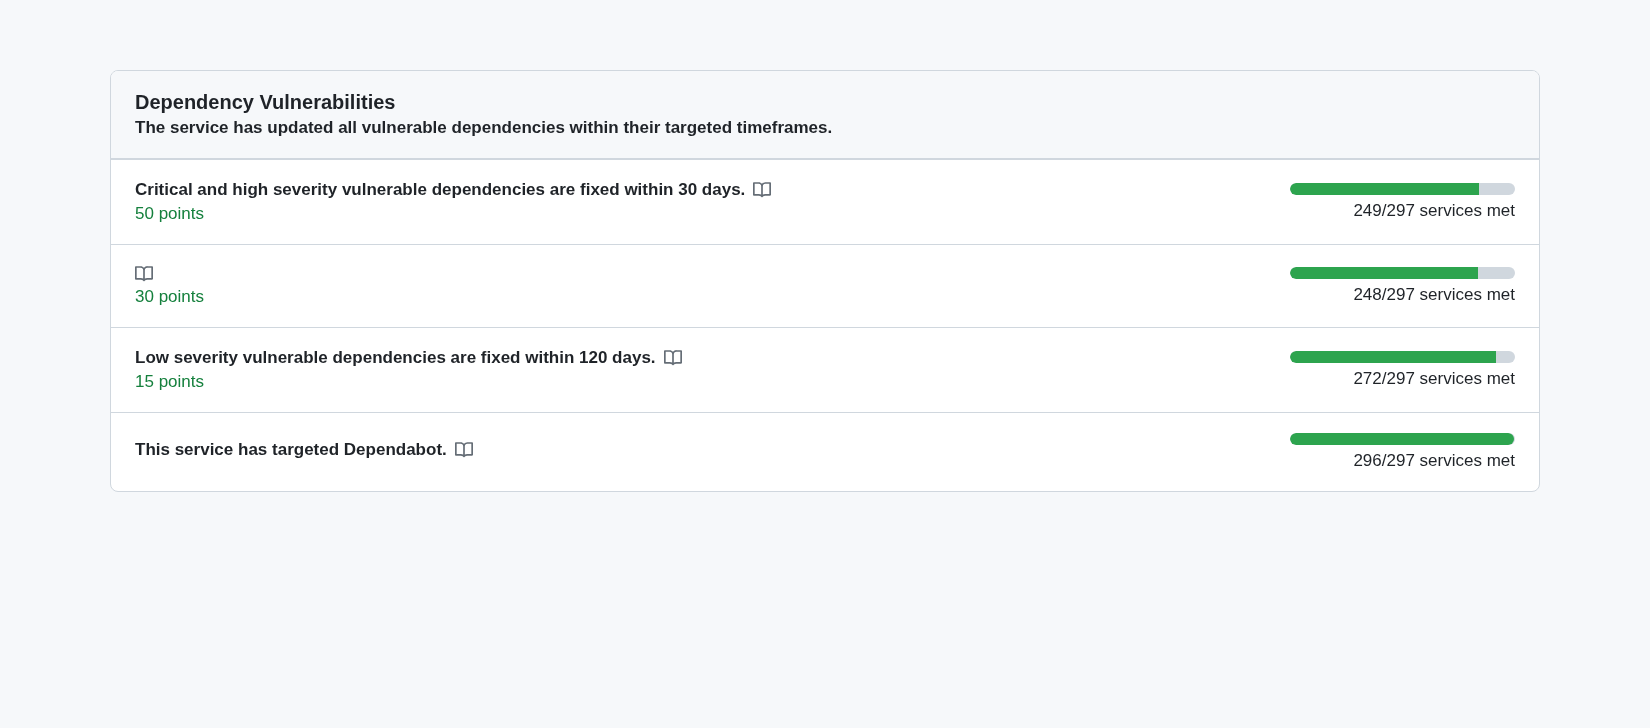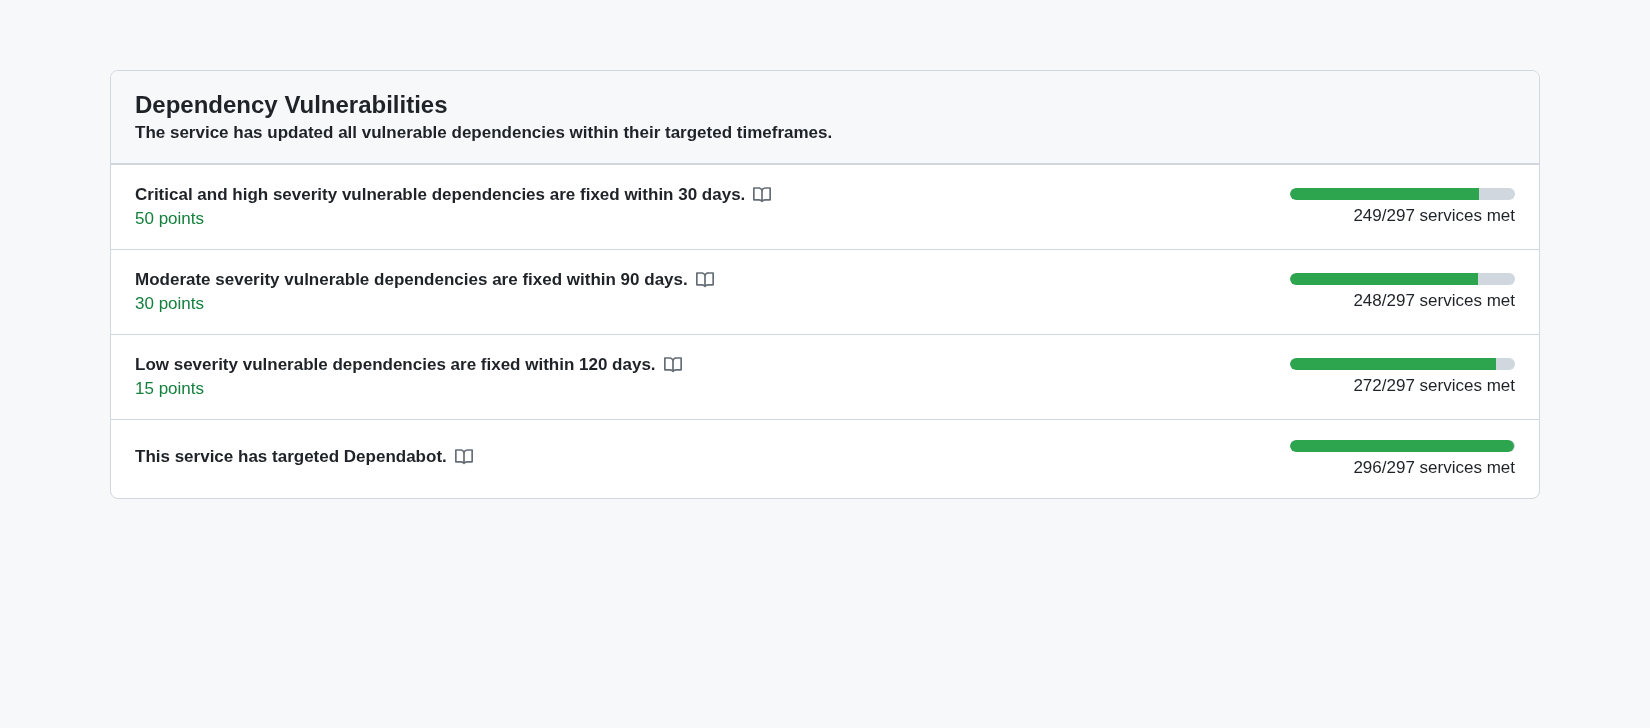--- a/index.html
+++ b/index.html
@@ -19,21 +19,21 @@
       border: 1px solid #d0d7de;
       border-radius: 8px;
       overflow: hidden;
     }
     .panel-header {
       background: #f6f8fa;
       border-bottom: 1px solid #d0d7de;
       padding: 20px 24px;
     }
     .panel-title {
-      font-size: 24px;
+      font-size: 20px;
       font-weight: 600;
       color: #1f2328;
       margin-bottom: 4px;
     }
     .panel-subtitle {
       font-size: 17px;
       color: #1f2328;
       font-weight: 700;
     }
     .row {
@@ -121,21 +121,20 @@
       <div class="progress-bar">
         <div class="progress-fill" style="width: 83.8384%;"></div>
       </div>
       <div class="services-met">249/297 services met</div>
     </div>
   </div>
 
   <div class="row">
     <div class="row-left">
       <div class="row-title-line">
-        <span class="row-title">Moderate severity vulnerable dependencies are fixed within 90 days.</span>
         <span class="book-icon">
           <svg width="18" height="18" viewBox="0 0 16 16" fill="currentColor">
               <path d="M0 1.75A.75.75 0 0 1 .75 1h4.253c1.227 0 2.317.59 3 1.501A3.743 3.743 0 0 1 11.006 1h4.245a.75.75 0 0 1 .75.75v10.5a.75.75 0 0 1-.75.75h-4.507a2.25 2.25 0 0 0-1.591.659l-.622.621a.75.75 0 0 1-1.06 0l-.622-.621A2.25 2.25 0 0 0 5.258 13H.75a.75.75 0 0 1-.75-.75Zm7.251 10.324.004-5.073-.002-2.253A2.25 2.25 0 0 0 5.003 2.5H1.5v9h3.757a3.75 3.75 0 0 1 1.994.574ZM8.755 4.75l-.004 7.322a3.752 3.752 0 0 1 1.992-.572H14.5v-9h-3.495a2.25 2.25 0 0 0-2.25 2.25Z"></path>
             </svg>
         </span>
       </div>
       <div class="row-points">30 points</div>
     </div>
     <div class="row-right">
       <div class="progress-bar">

